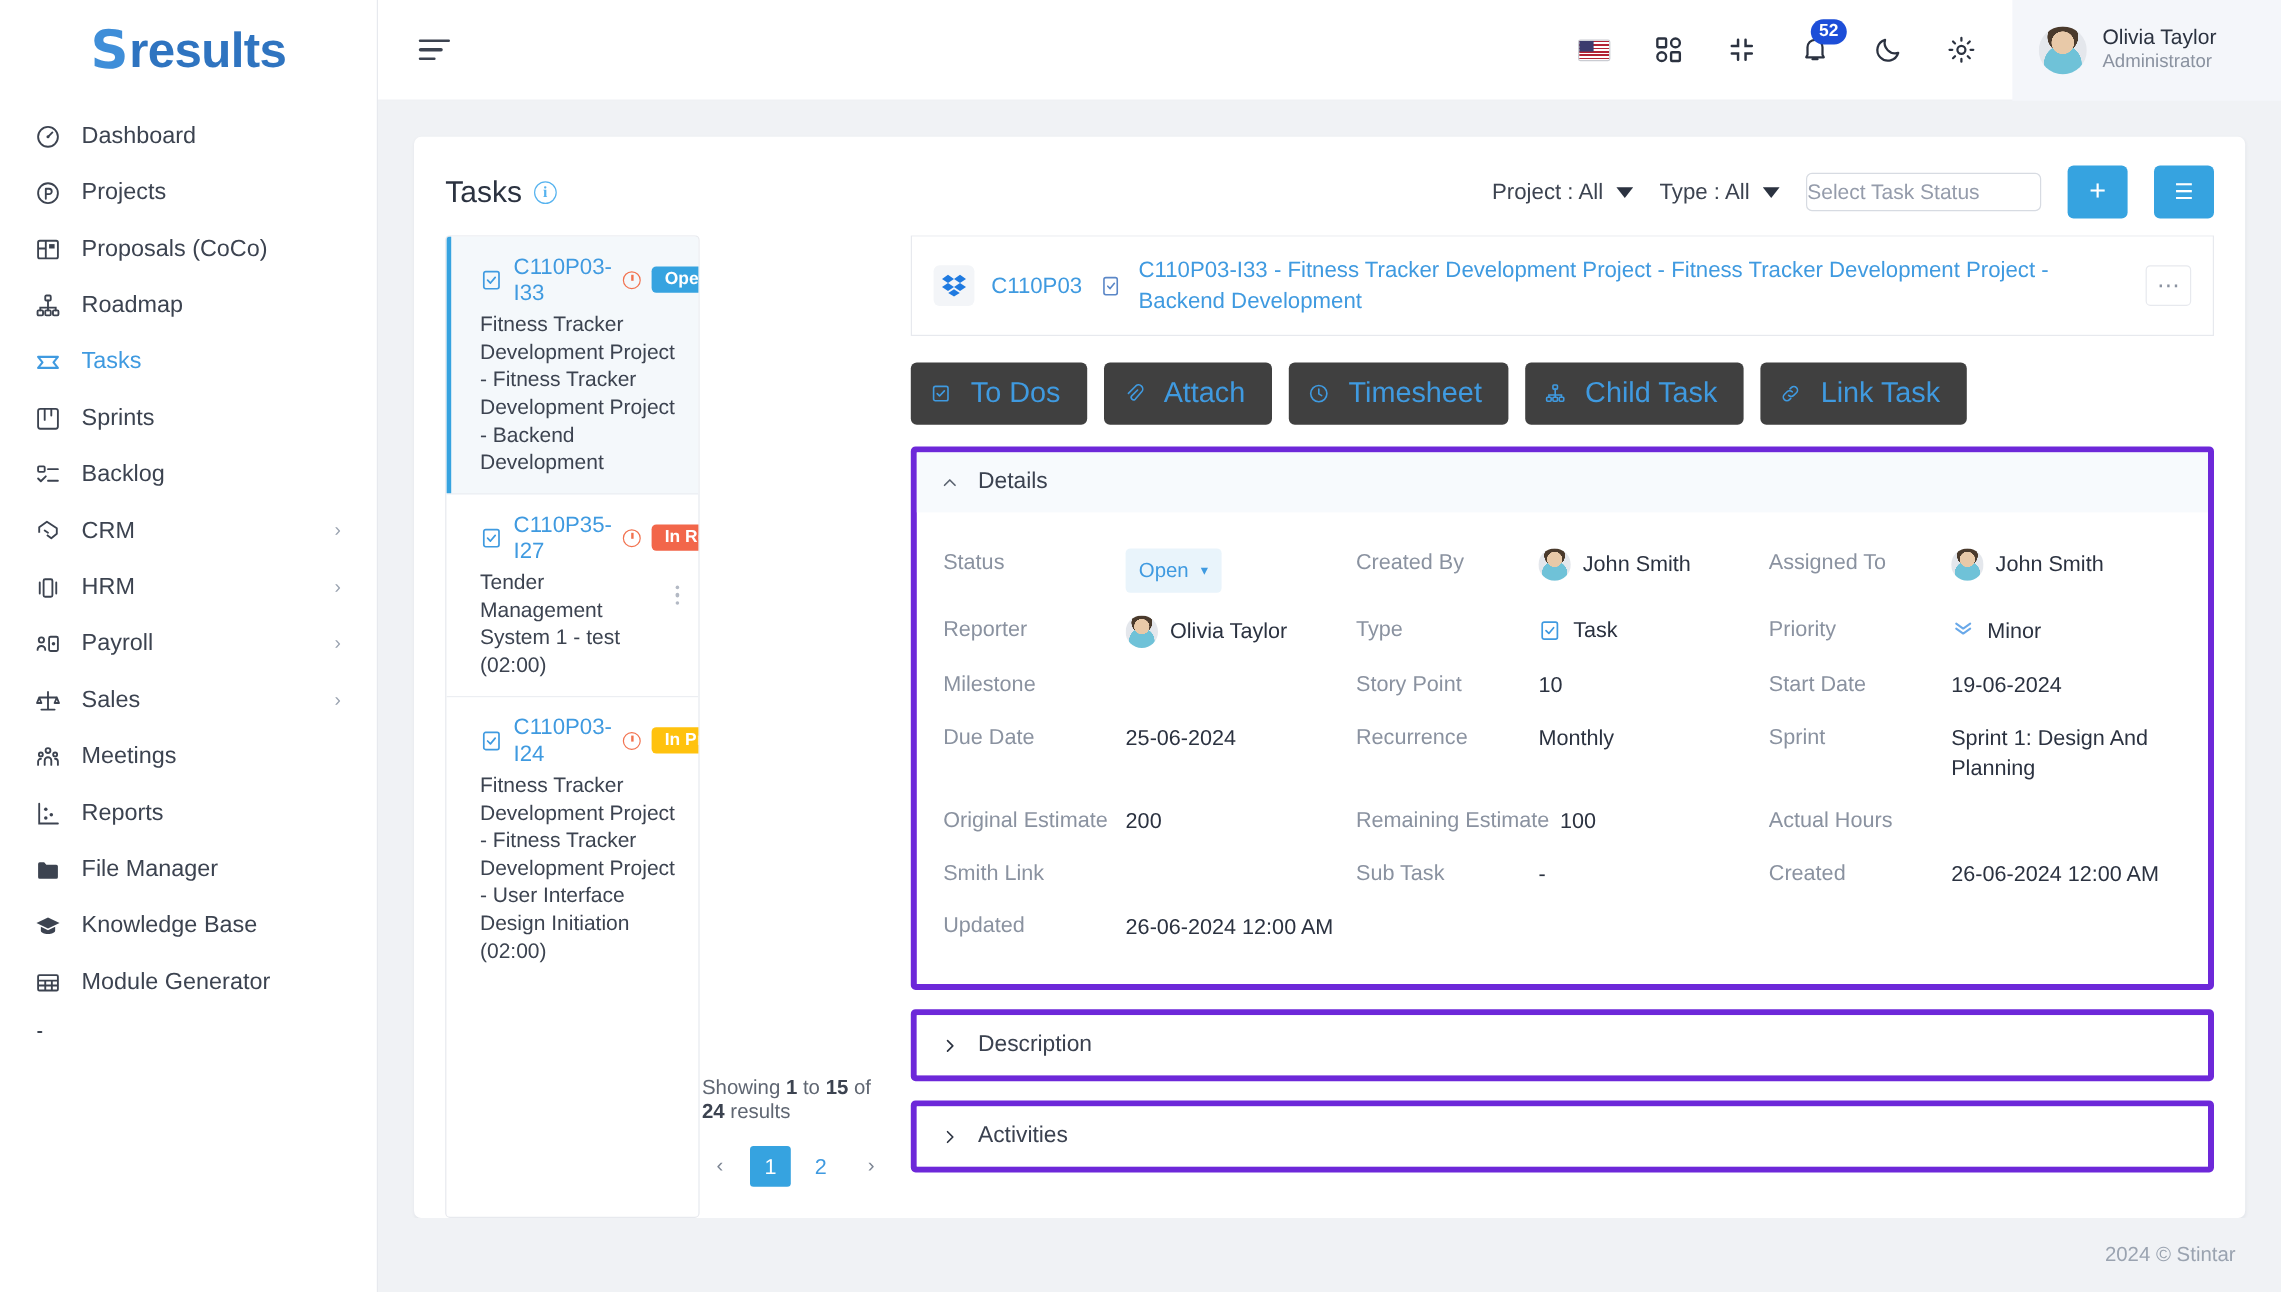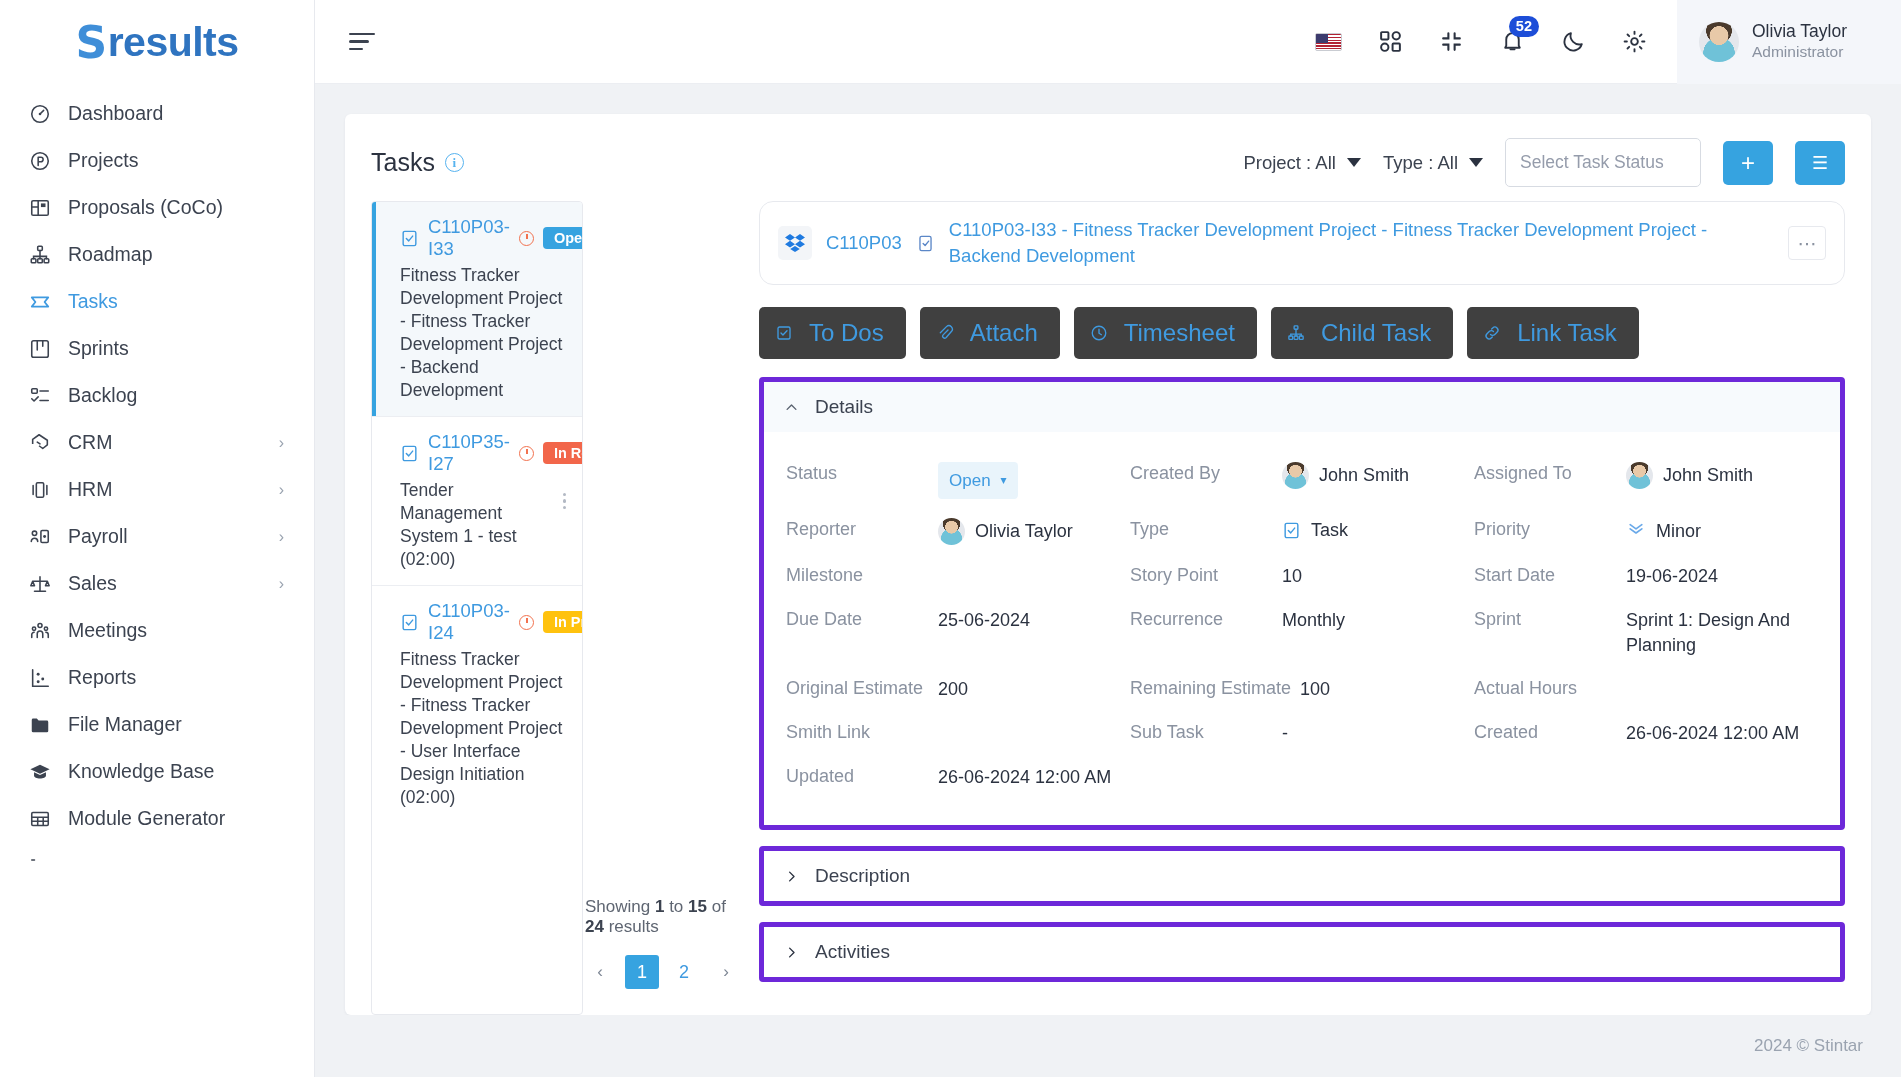--- a/index.html
+++ b/index.html
@@ -136,22 +136,22 @@
     font-family: "Liberation Serif", serif;
   }
   .head-right { margin-left: auto; display: flex; align-items: center; gap: 22px; }
   .filter {
     display: flex; align-items: center; gap: 11px;
     font-size: 18.5px; color: #3c4350; cursor: pointer;
   }
   .caret { width: 0; height: 0; border-left: 7px solid transparent;
            border-right: 7px solid transparent; border-top: 9px solid #2b3240; }
   .status-select {
-    width: 196px; height: 49px; border: 1px solid #d7dbe2; border-radius: 5px;
-    display: flex; align-items: center; padding: 0 14px;
+    width: 196px; height: 32px; border: 1px solid #d7dbe2; border-radius: 5px;
+    display: flex; align-items: center; padding: 0 0;
     color: #959cab; font-size: 17.5px; cursor: text;
   }
   .sq-btn {
     width: 50px; height: 44px; border-radius: 5px; background: #36a3e0;
     color: #fff; display: flex; align-items: center; justify-content: center;
     cursor: pointer; font-size: 24px; border: none;
   }
   .sq-btn.list { font-size: 18px; }
 
   .body { flex: 1; display: flex; padding: 0 26px 0 26px; overflow: hidden; gap: 0; }
@@ -203,21 +203,21 @@
     min-width: 34px; height: 34px; display: flex; align-items: center;
     justify-content: center; font-size: 18px; color: #3f9ae0; cursor: pointer;
     border-radius: 3px; padding: 0 9px;
   }
   .pg.active { background: #36a3e0; color: #fff; }
   .pg.arrow { color: #7d8694; font-size: 17px; }
 
   
   .detail-col { flex: 1; min-width: 0; padding-left: 16px; overflow: hidden; }
   .detail-head {
-    border: 1px solid #e7e9ee; border-radius: 14px;
+    border: 1px solid #e7e9ee; border-radius: 0;
     display: flex; align-items: center; gap: 14px; padding: 15px 18px;
   }
   .proj-badge {
     width: 34px; height: 34px; border-radius: 5px; background: #f3f5f8;
     display: flex; align-items: center; justify-content: center; flex: none;
   }
   .proj-code { color: #3f9ae0; font-size: 18.5px; white-space: nowrap; }
   .detail-title {
     color: #3f9ae0; font-size: 18.5px; line-height: 26px; flex: 1;
   }

